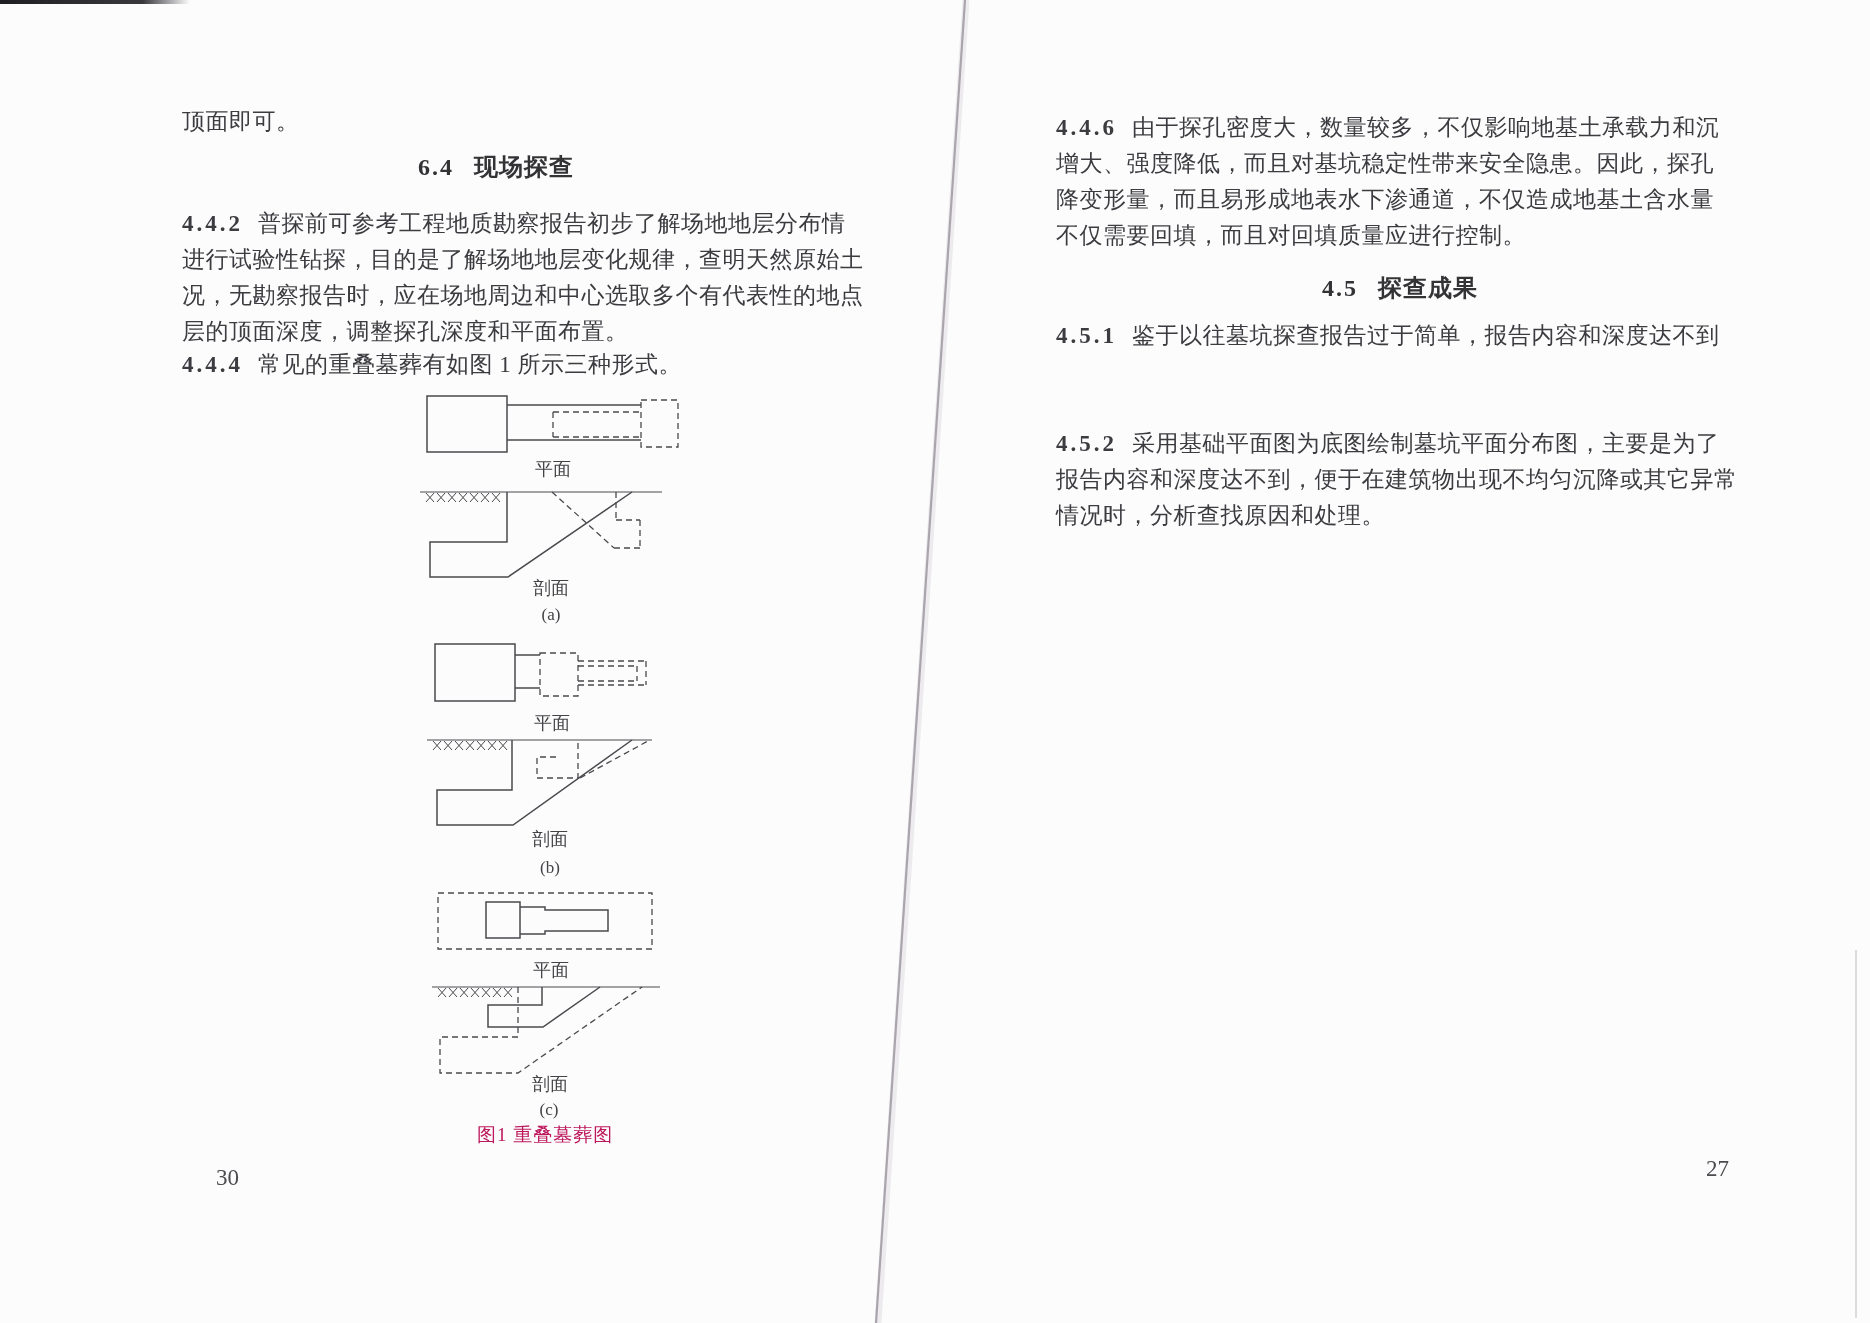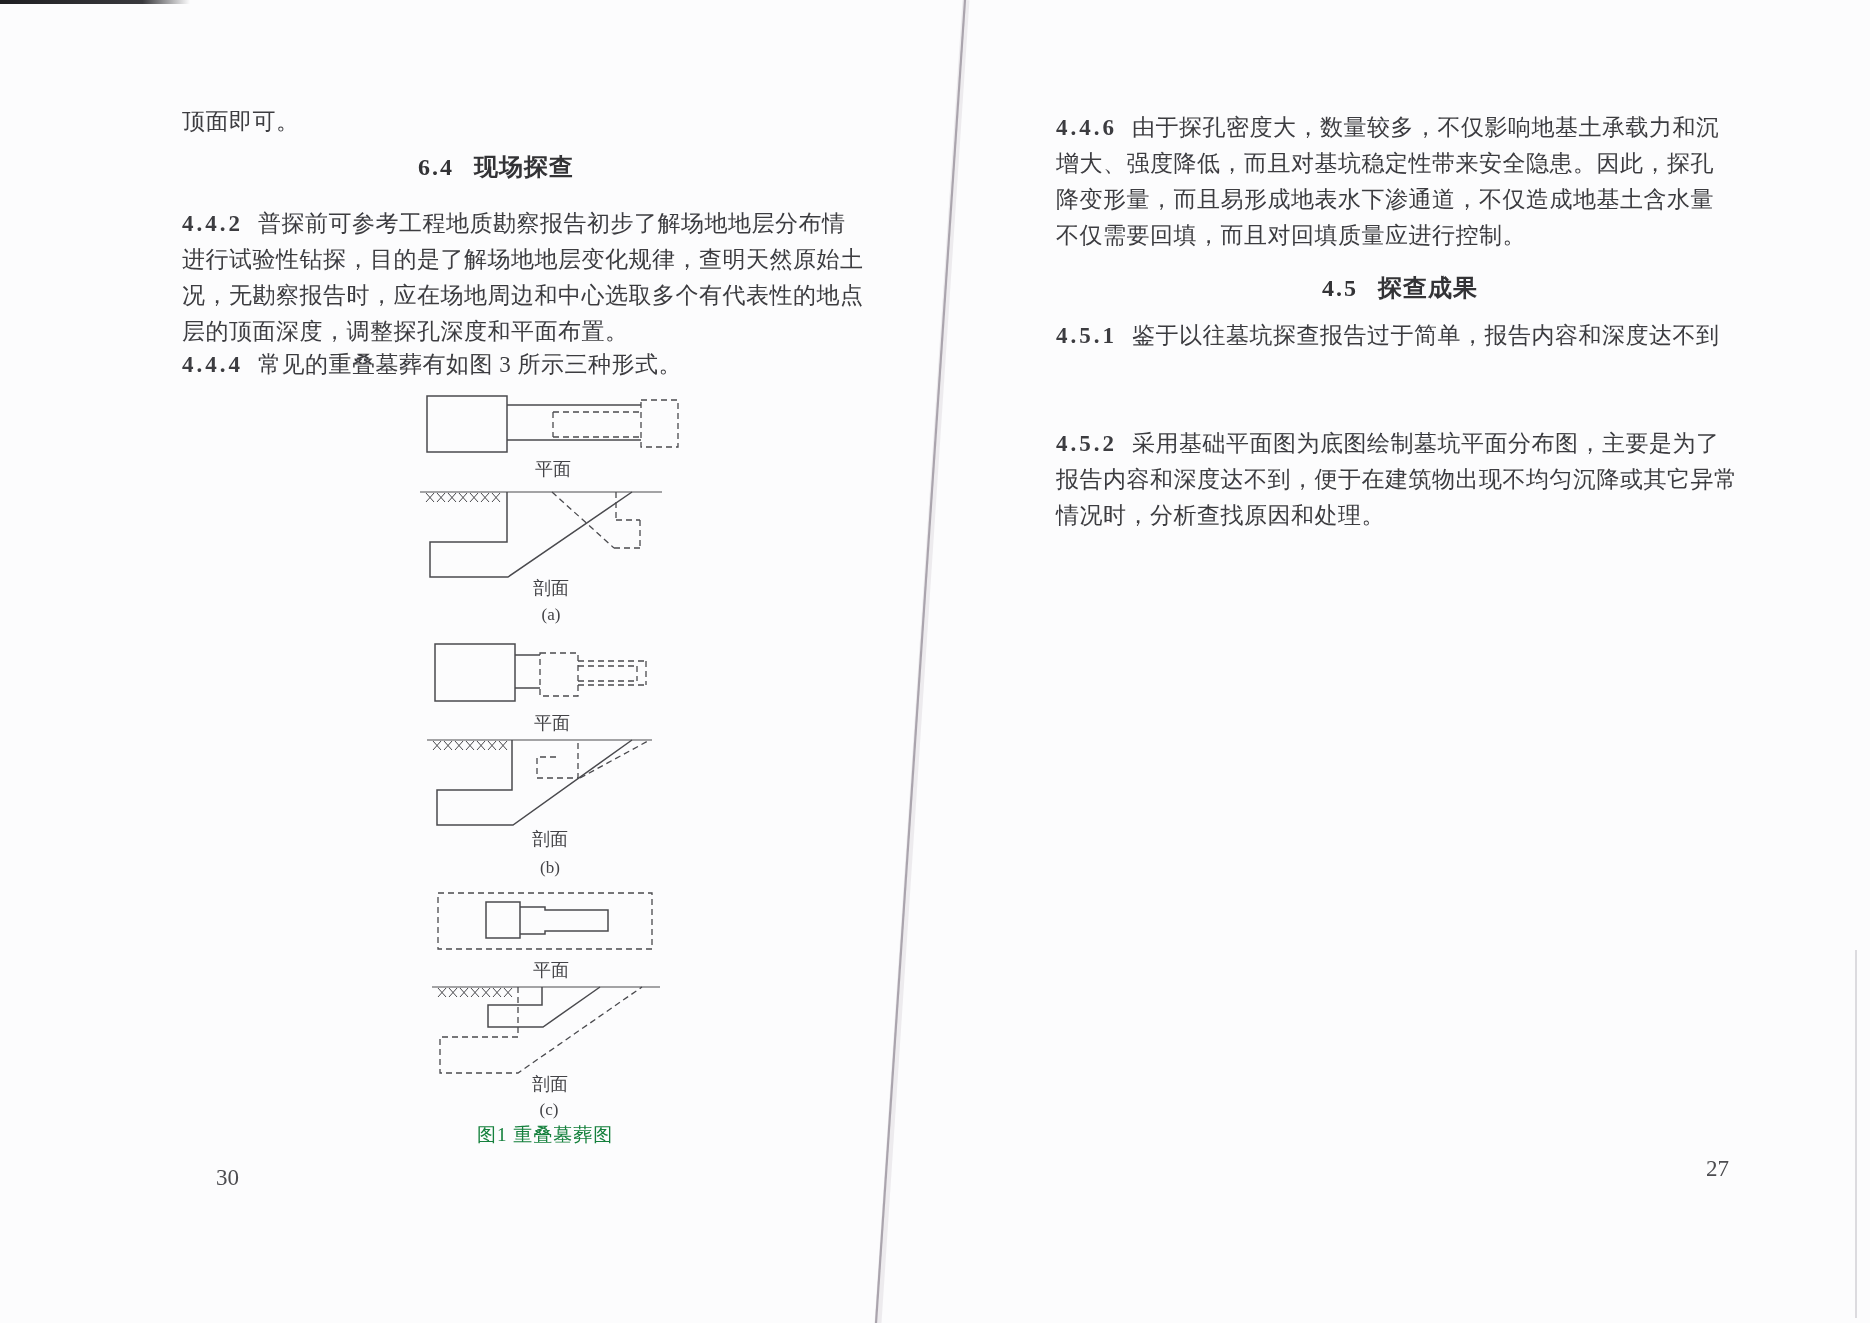--- a/index.html
+++ b/index.html
@@ -10,21 +10,21 @@
     color:#3c3c40;
   }
   .abs{position:absolute;}
   .para{position:absolute;font-size:23px;letter-spacing:.5px;color:#3c3c40;}
   .pline{height:36px;line-height:36px;white-space:nowrap;}
   .cnum{font-weight:bold;letter-spacing:3px;margin-right:15px;}
   .heading{position:absolute;font-weight:bold;font-size:24px;text-align:center;
            height:30px;line-height:30px;color:#333336;letter-spacing:1px;}
   .hnum{margin-right:20px;letter-spacing:2px;}
   .pagenum{position:absolute;font-size:23px;color:#4c4c50;}
-  .figcaption{position:absolute;font-size:19px;color:#15803d;text-align:center;letter-spacing:1px;}
+  .figcaption{position:absolute;font-size:19px;color:#be185d;text-align:center;letter-spacing:1px;}
   .topstrip{position:absolute;left:0;top:0;width:190px;height:4px;
             background:linear-gradient(to right,#1f1f22 0%,#39393d 75%,rgba(60,60,64,0) 100%);}
   svg{display:block;}
   svg text{font-family:"Liberation Serif","DejaVu Serif",serif;fill:#434347;}
 </style>
 </head>
 <body>
 
 <div id="canvas">
 
@@ -46,21 +46,21 @@
       </div>
       <div>
           <div class="pline">进行试验性钻探，目的是了解场地地层变化规律，查明天然原始土</div>
           <div class="pline">况，无勘察报告时，应在场地周边和中心选取多个有代表性的地点</div>
           <div class="pline">层的顶面深度，调整探孔深度和平面布置。</div>
         </div>
     </div>
 
     <div class="para" style="left:182px;top:347px;width:680px;">
       <div class="pline">
-        <b class="cnum">4.4.4</b><span>常见的重叠墓葬有如图 3 所示三种形式。</span>
+        <b class="cnum">4.4.4</b><span>常见的重叠墓葬有如图 1 所示三种形式。</span>
       </div>
     </div>
 
     <svg class="abs" style="left:390px;top:385px;" width="310" height="760" viewBox="390 385 310 760">
       <g fill="none" stroke="#4a4a4e" stroke-width="1.5">
 
         <g>
           <rect x="427" y="396" width="80" height="56"></rect>
           <path d="M507,405 H641 M507,440 H641"></path>
           <path stroke-width="1.3" stroke-dasharray="6 4" d="M553,412 H641 M553,437 H641 M553,412 V437"></path>

